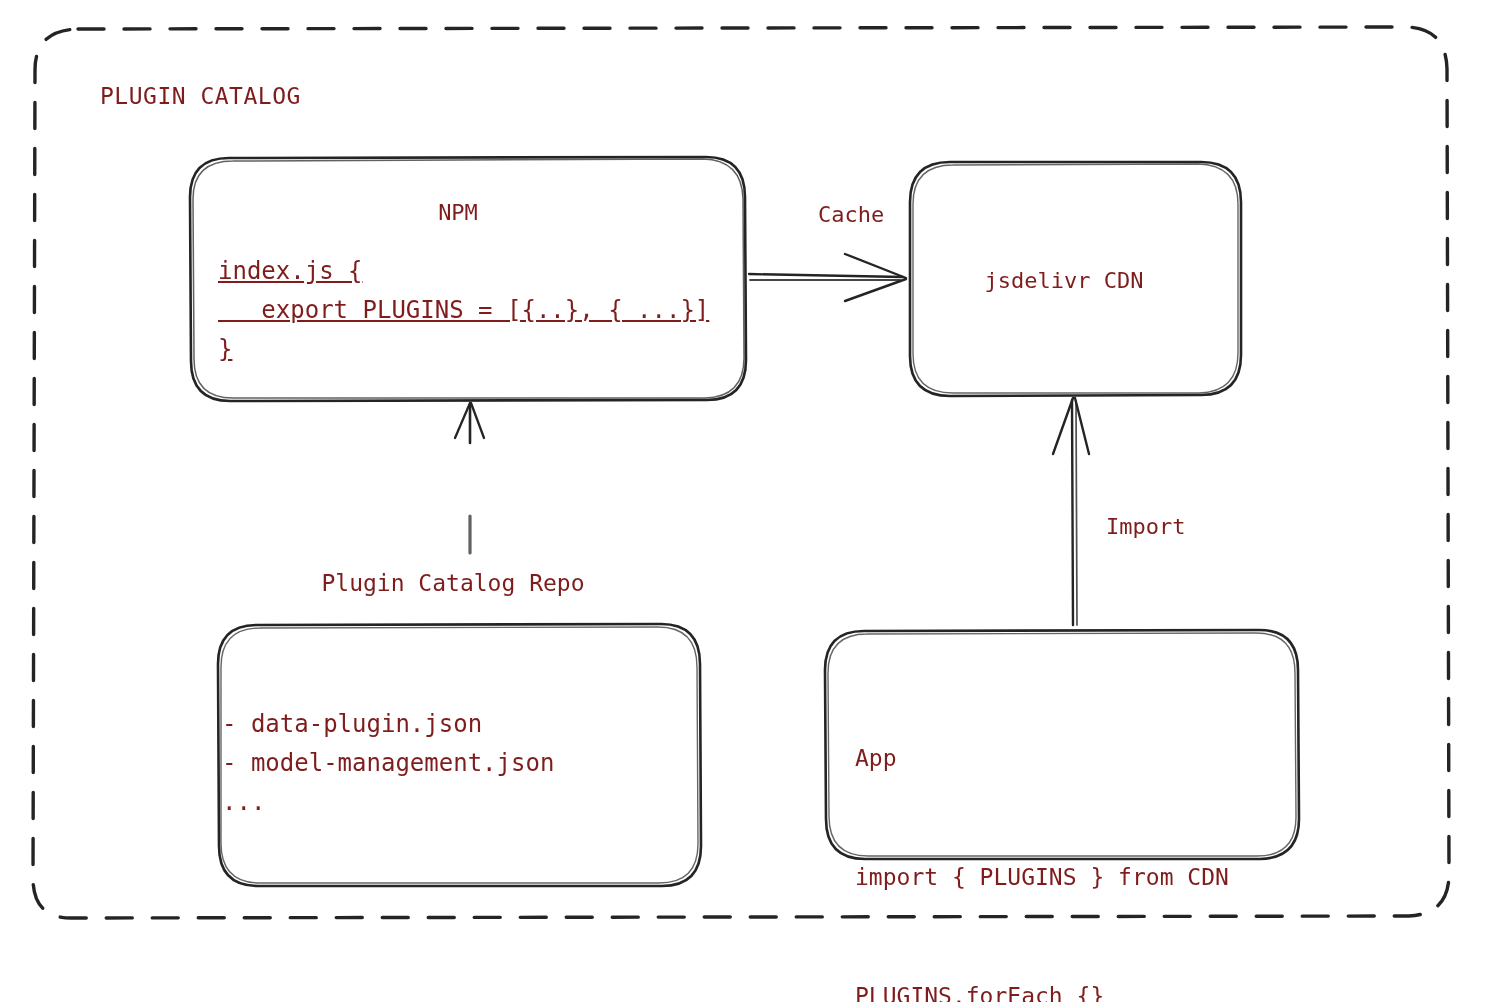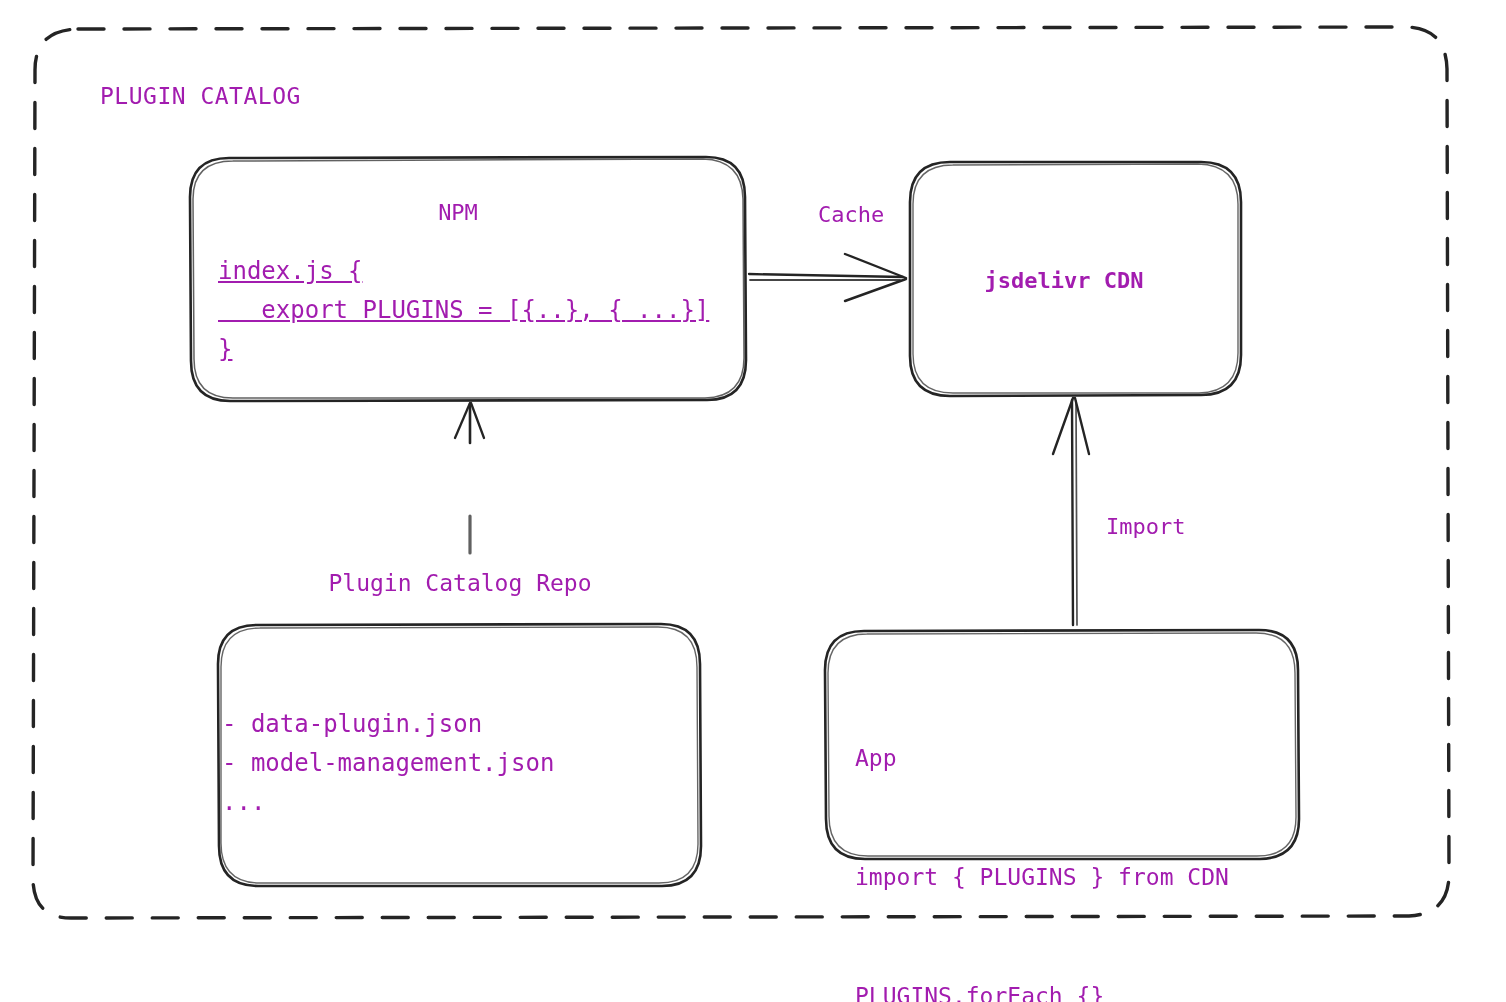--- a/index.html
+++ b/index.html
@@ -30,39 +30,39 @@
     left: 0;
     width: 1506px;
     height: 1002px;
     pointer-events: none;
   }
 
   
   .txt {
     position: absolute;
     white-space: pre;
-    color: #a21caf;
+    color: #7f1d1d;
     font-family: "DejaVu Sans Mono", "Liberation Mono", monospace;
     line-height: 1.42;
   }
 
   .group-title {
     left: 100px;
     top: 80px;
     font-size: 23px;
     letter-spacing: 0.5px;
   }
 
   .box-title-center {
     font-size: 22px;
     text-align: center;
   }
 
   .npm-title   { left: 190px; top: 197px; width: 536px; }
-  .cdn-title   { left: 910px; top: 265px; width: 308px; font-weight: bold; }
+  .cdn-title   { left: 910px; top: 265px; width: 308px; }
 
   .code-block {
     font-size: 24px;
     line-height: 1.62;
     text-decoration: underline;
   }
 
   .npm-code { left: 218px; top: 252px; }
 
   .repo-code {
@@ -90,21 +90,21 @@
   .label-webpack {
     left: 330px;
     top: 448px;
     width: 280px;
     text-align: center;
     font-size: 22px;
     line-height: 1.45;
   }
 
   .label-repo-name {
-    left: 230px;
+    left: 223px;
     top: 567px;
     width: 460px;
     text-align: center;
     font-size: 23px;
   }
 </style>
 </head>
 <body>
 
 <div id="canvas">

